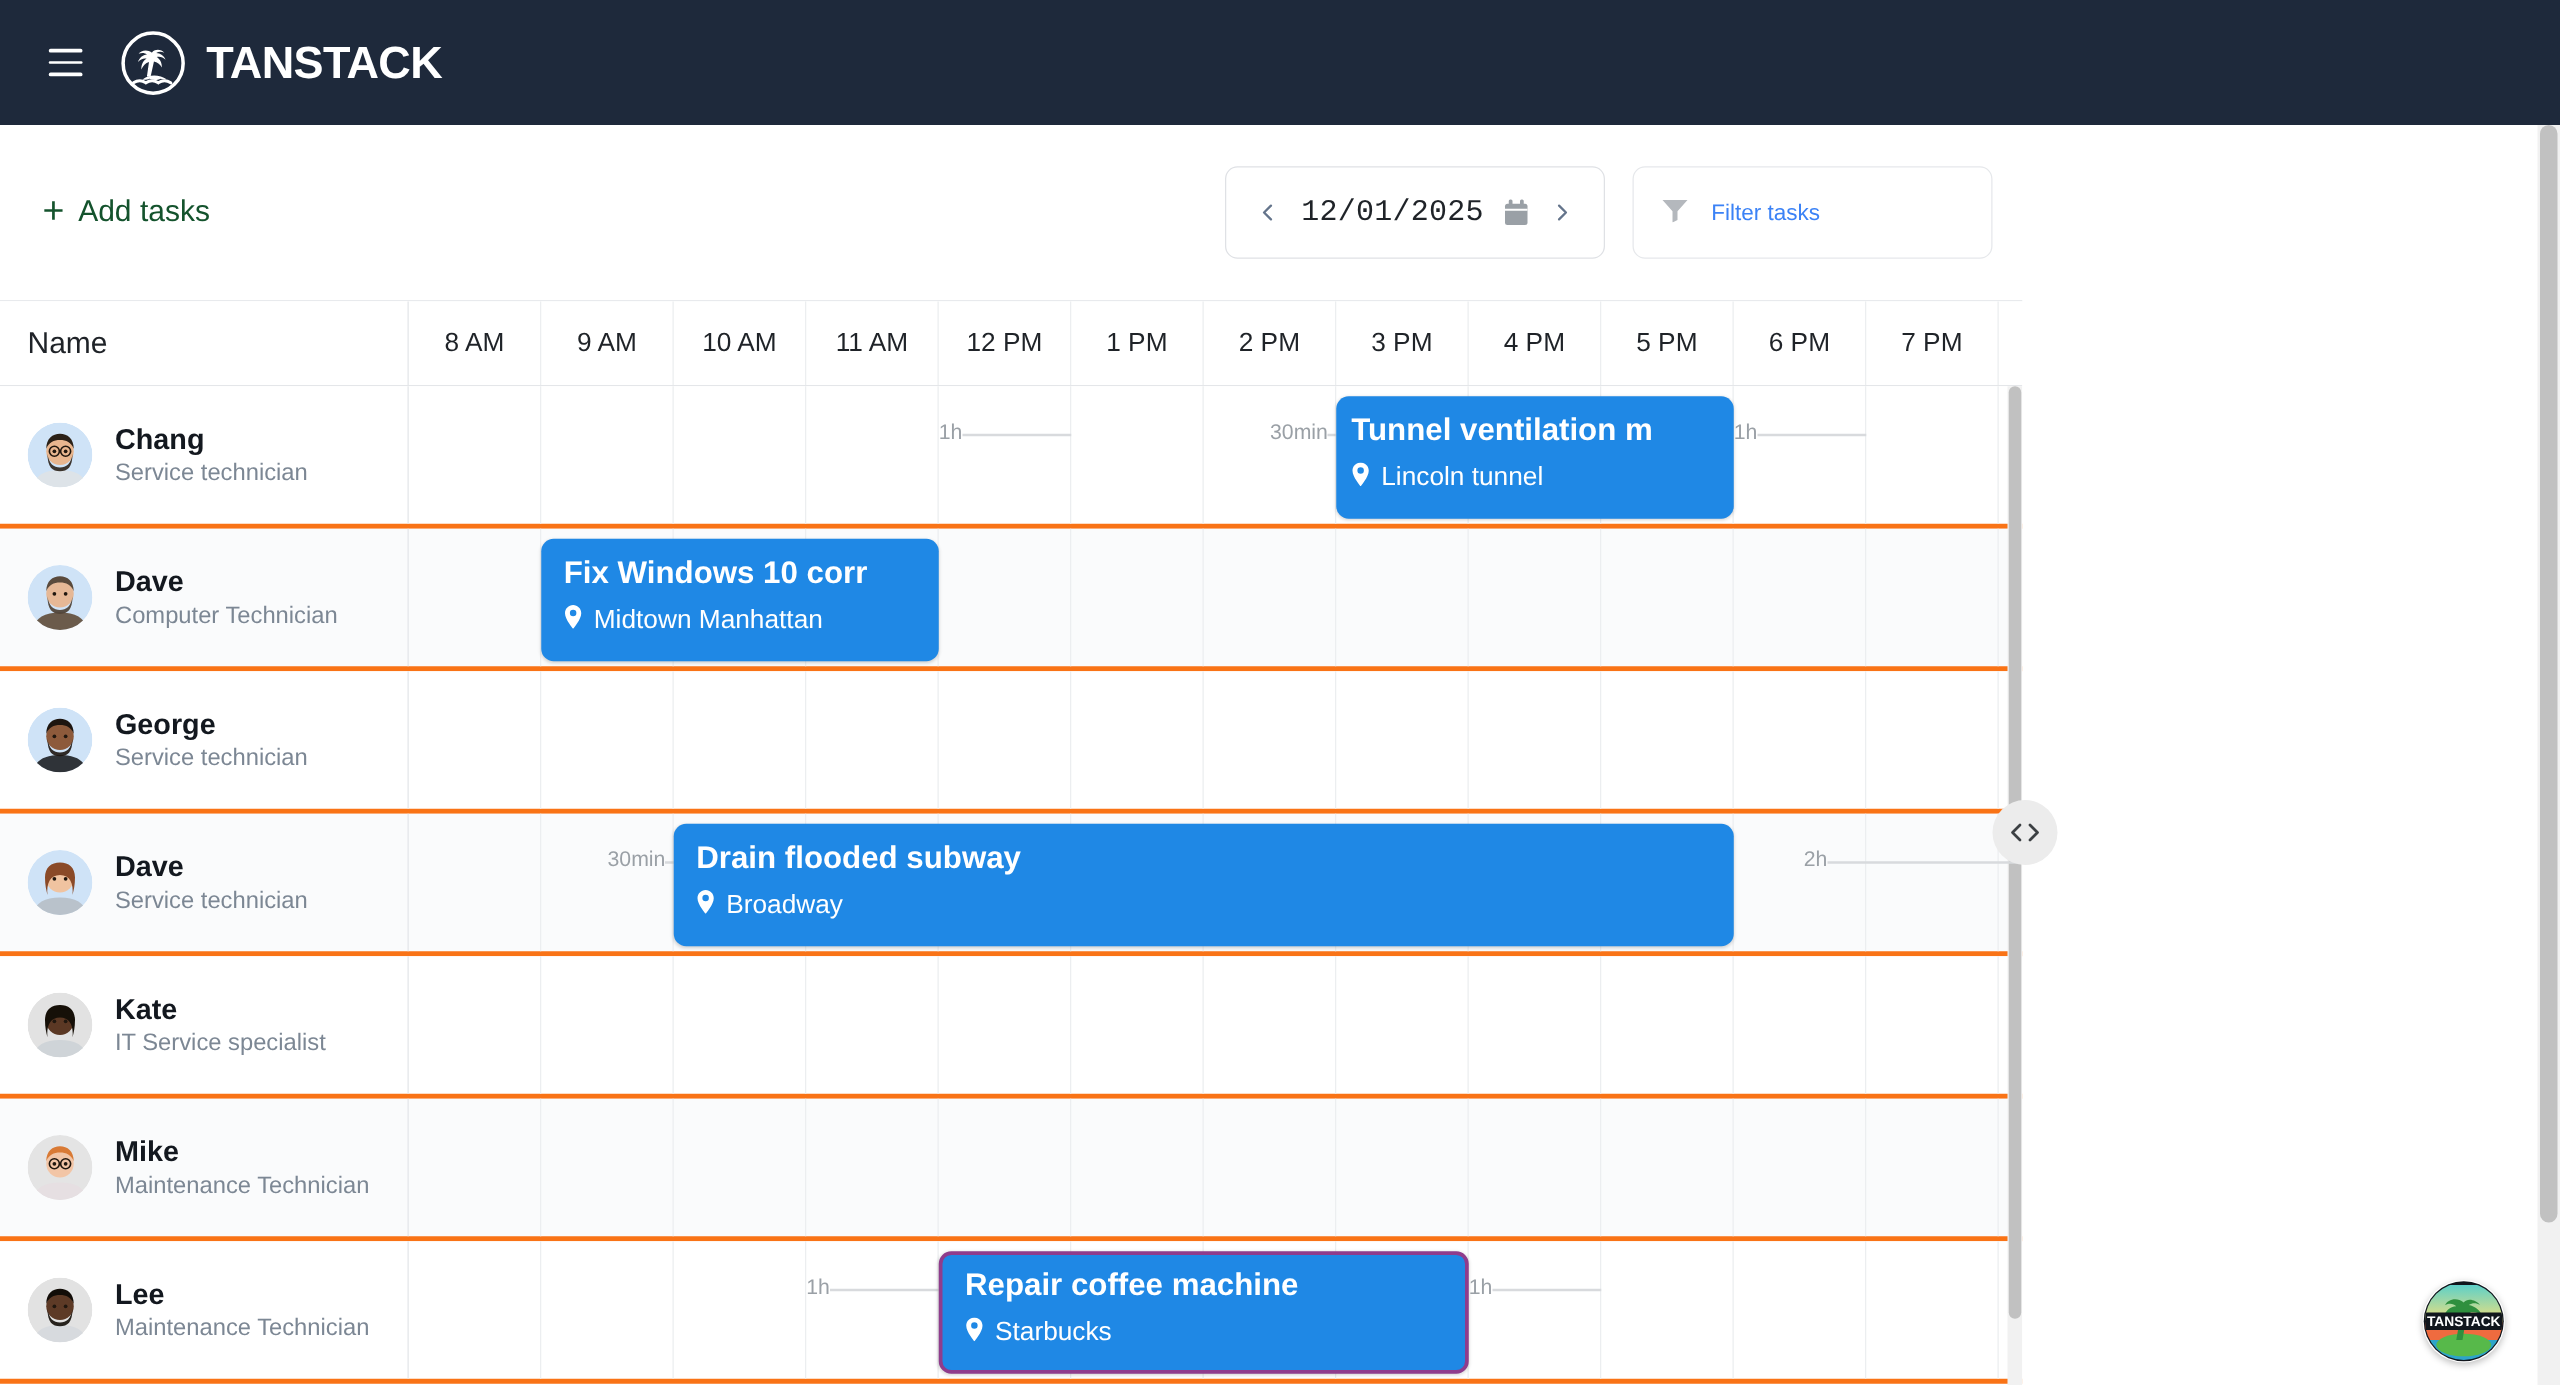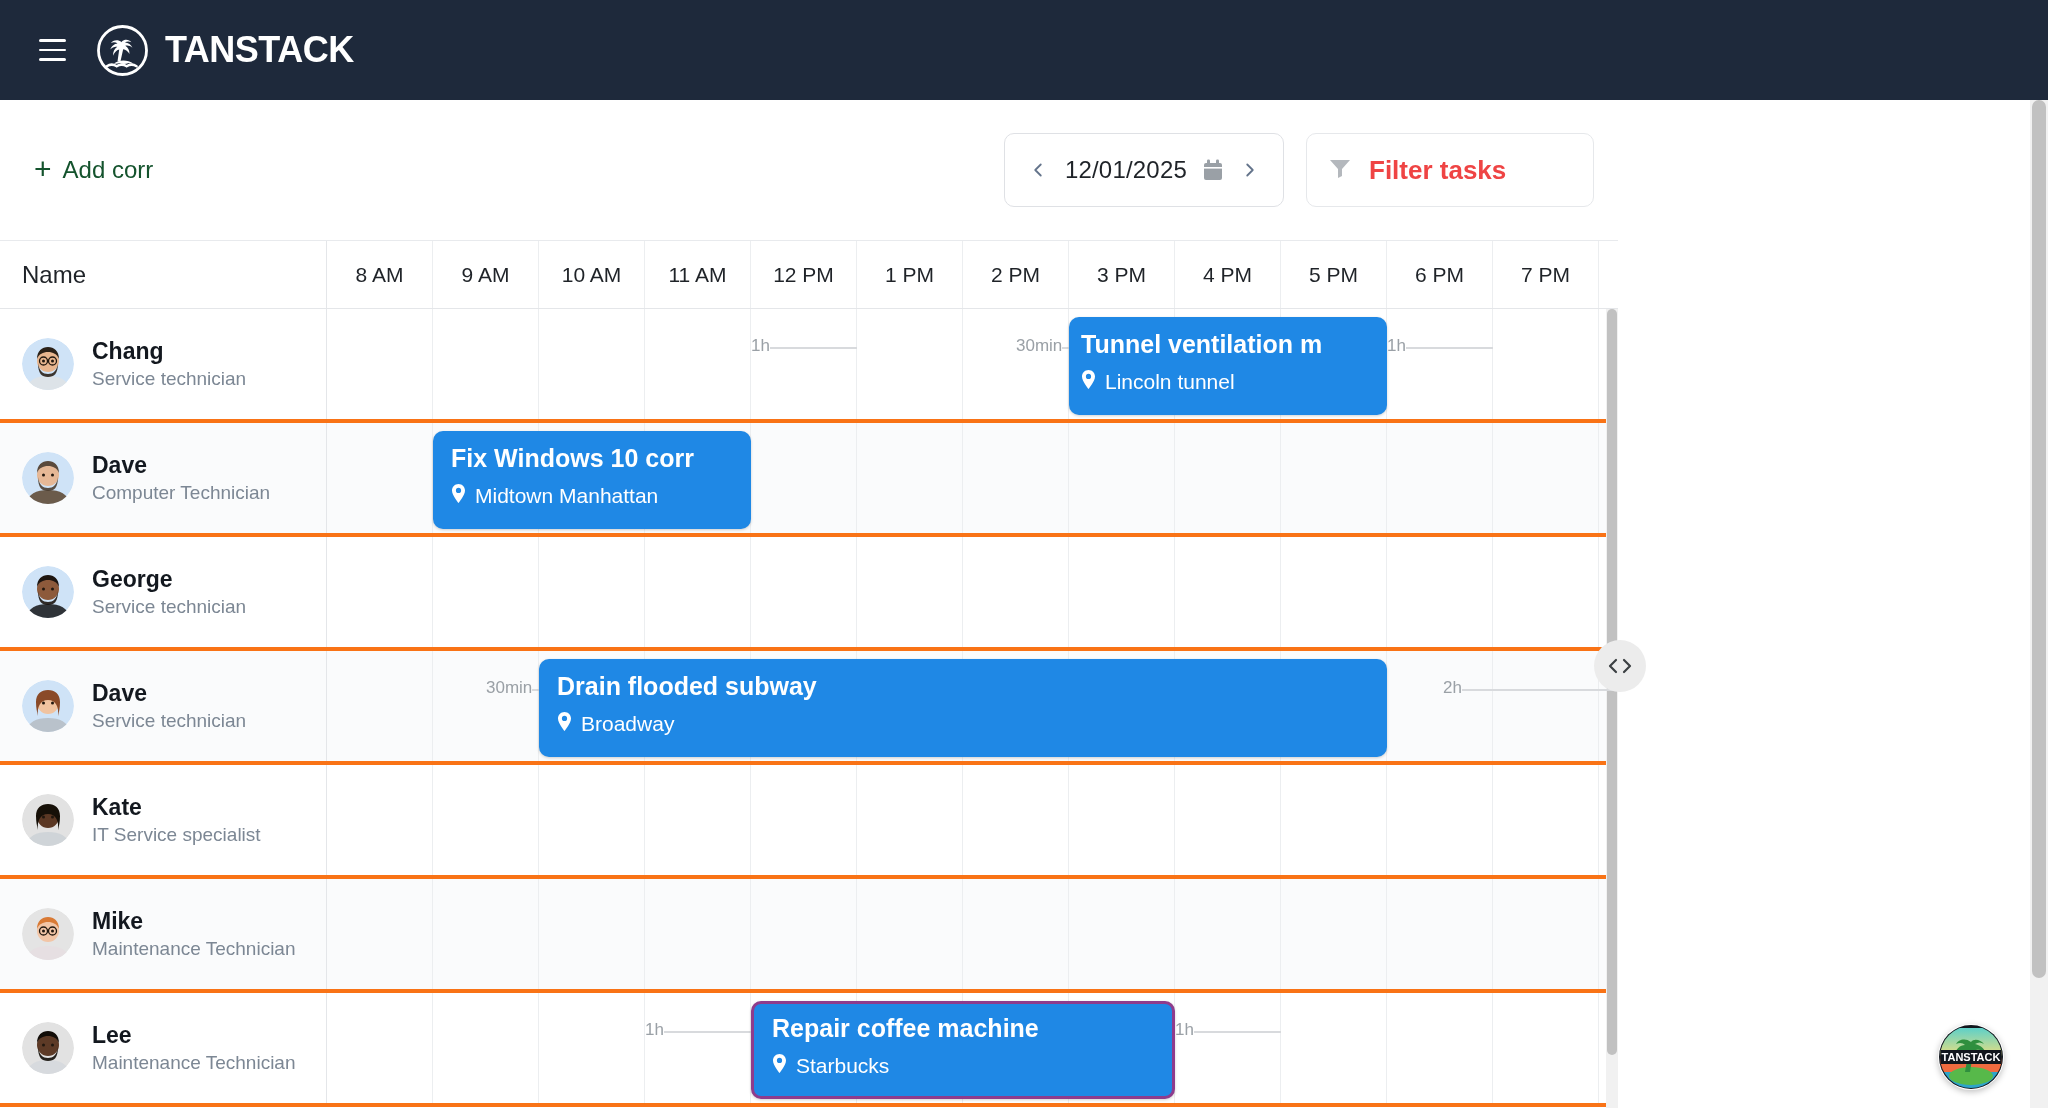--- a/index.html
+++ b/index.html
@@ -81,31 +81,32 @@
   .chev {
     width: 22px; height: 22px;
     cursor: pointer;
     display: inline-flex; align-items: center; justify-content: center;
     color: #64748b;
   }
   .date-value {
     font-size: 24px; color: #1f2328;
     letter-spacing: 0.2px;
     cursor: pointer;
+    font-family: Liberation Mono, monospace;
   }
   .cal-icon { width: 20px; height: 22px; cursor: pointer; }
   .filter-box {
     display: flex; align-items: center;
     height: 74px; width: 288px;
     border: 1px solid #e6e8eb;
     border-radius: 10px;
     padding: 0 22px; gap: 18px;
     background: #fff;
   }
-  .filter-ph { font-size: 26px; color: #ef4444; font-weight: bold; }
+  .filter-ph { font-size: 18px; color: #3b82f6; }
 
   
   .scheduler {
     position: relative;
     width: 1618px;
     height: 868px;
     border-top: 1px solid #e8eaed;
     overflow: hidden;
     background: #fff;
   }
@@ -272,21 +273,21 @@
         <path d="M13 51c4-2.6 8-2.6 12 0 4-2.6 8-2.6 12 0 4-2.6 8-2.6 12 0" fill="none" stroke="#fff" stroke-width="3" stroke-linecap="round"></path>
       </svg>
     </span>
     <span class="brand-text">TANSTACK</span>
   </div>
 </div>
 
 <div class="toolbar">
   <button class="add-task">
     <span class="plus">+</span>
-    <span>Add corr</span>
+    <span>Add tasks</span>
   </button>
 
   <div class="toolbar-right">
     <div class="date-picker">
       <span class="chev">
         <svg viewBox="0 0 24 24" width="22" height="22" fill="none" stroke="currentColor" stroke-width="2" stroke-linecap="round" stroke-linejoin="round">
             <polyline points="15 18 9 12 15 6"></polyline>
           </svg>
       </span>
       <span class="date-value">12/01/2025</span>

